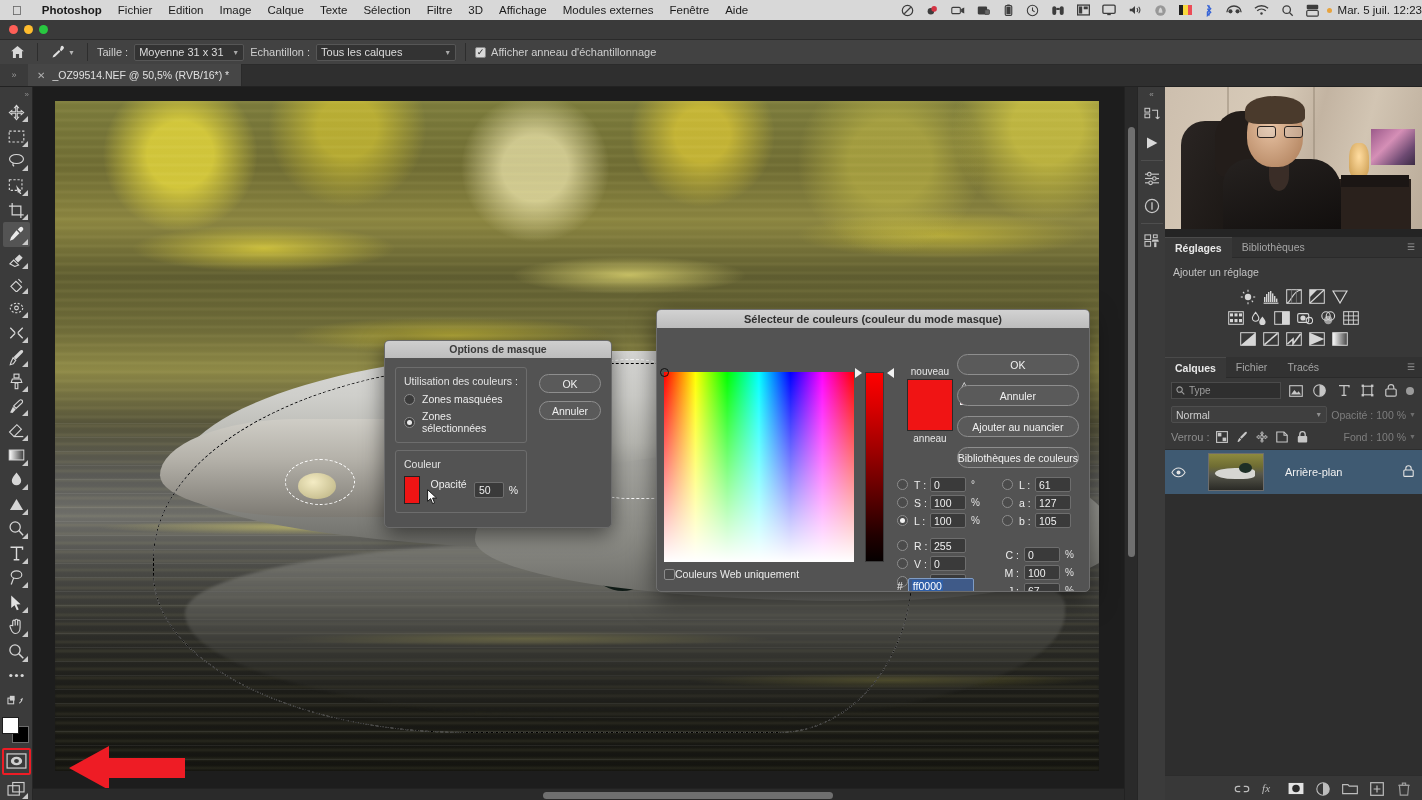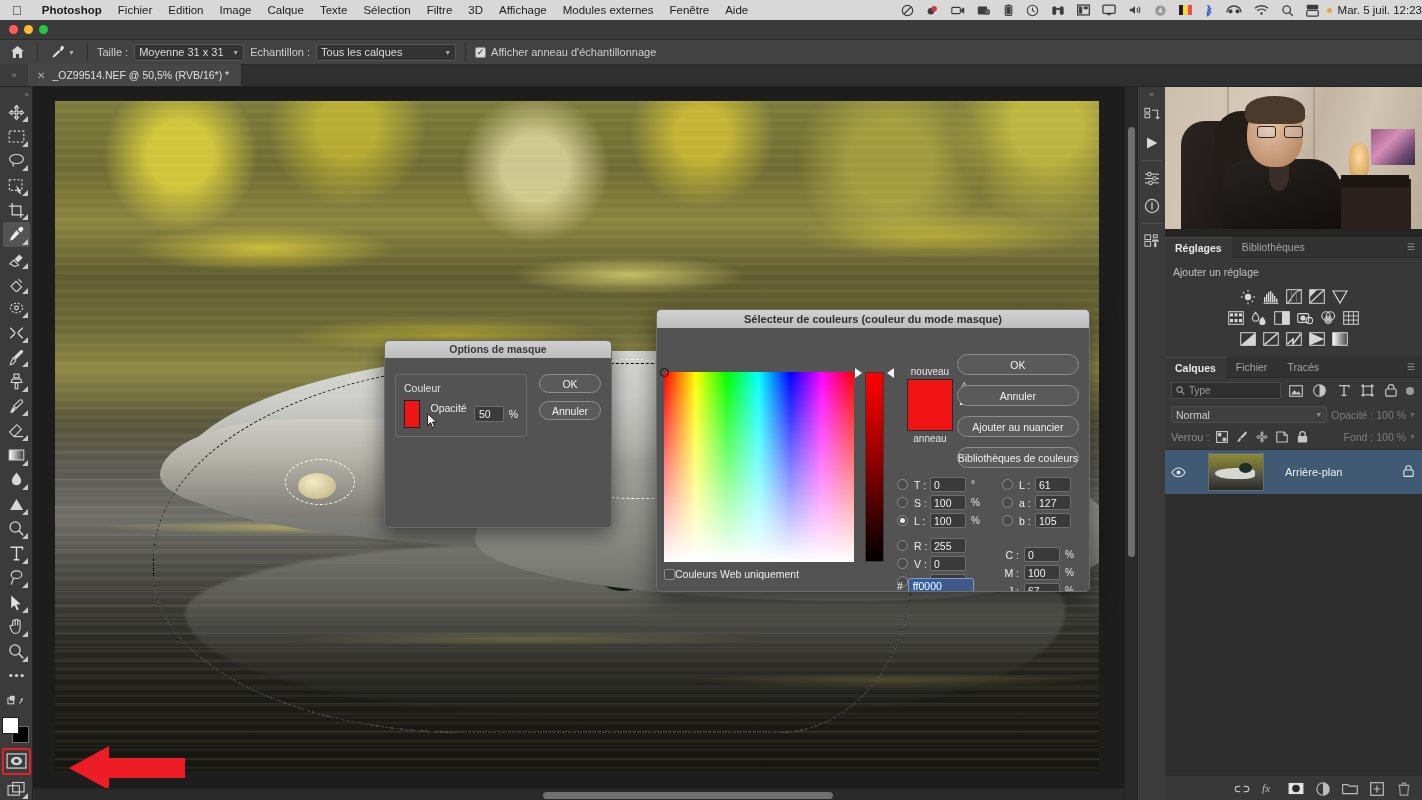--- a/index.html
+++ b/index.html
@@ -1120,20 +1120,31 @@
                 <path d="M0.4 3.4h11.2M4.4 1.2h3.2v2.2H4.4z" fill="none" stroke="#9c9c9c" stroke-width="1.2"></path>
               </svg>
           </div>
         </div>
       </div>
     </div>
 
     <div class="dlg-mask">
       <div class="dtitle">Options de masque</div>
       <div class="dbody">
+        <div class="grp" style="width:132px">
+          <div class="gl">Utilisation des couleurs :</div>
+          <div class="radio-line">
+            <span class="radio"></span>
+            <span>Zones masquées</span>
+          </div>
+          <div class="radio-line" style="margin-bottom:0">
+            <span class="radio on"></span>
+            <span>Zones sélectionnées</span>
+          </div>
+        </div>
 
         <div class="mask-btns">
           <div class="btn">OK</div>
           <div class="btn">Annuler</div>
         </div>
 
         <div class="grp grp2" style="width:132px">
           <div class="gl">Couleur</div>
           <div class="colorrow">
             <div class="swatch-red">

